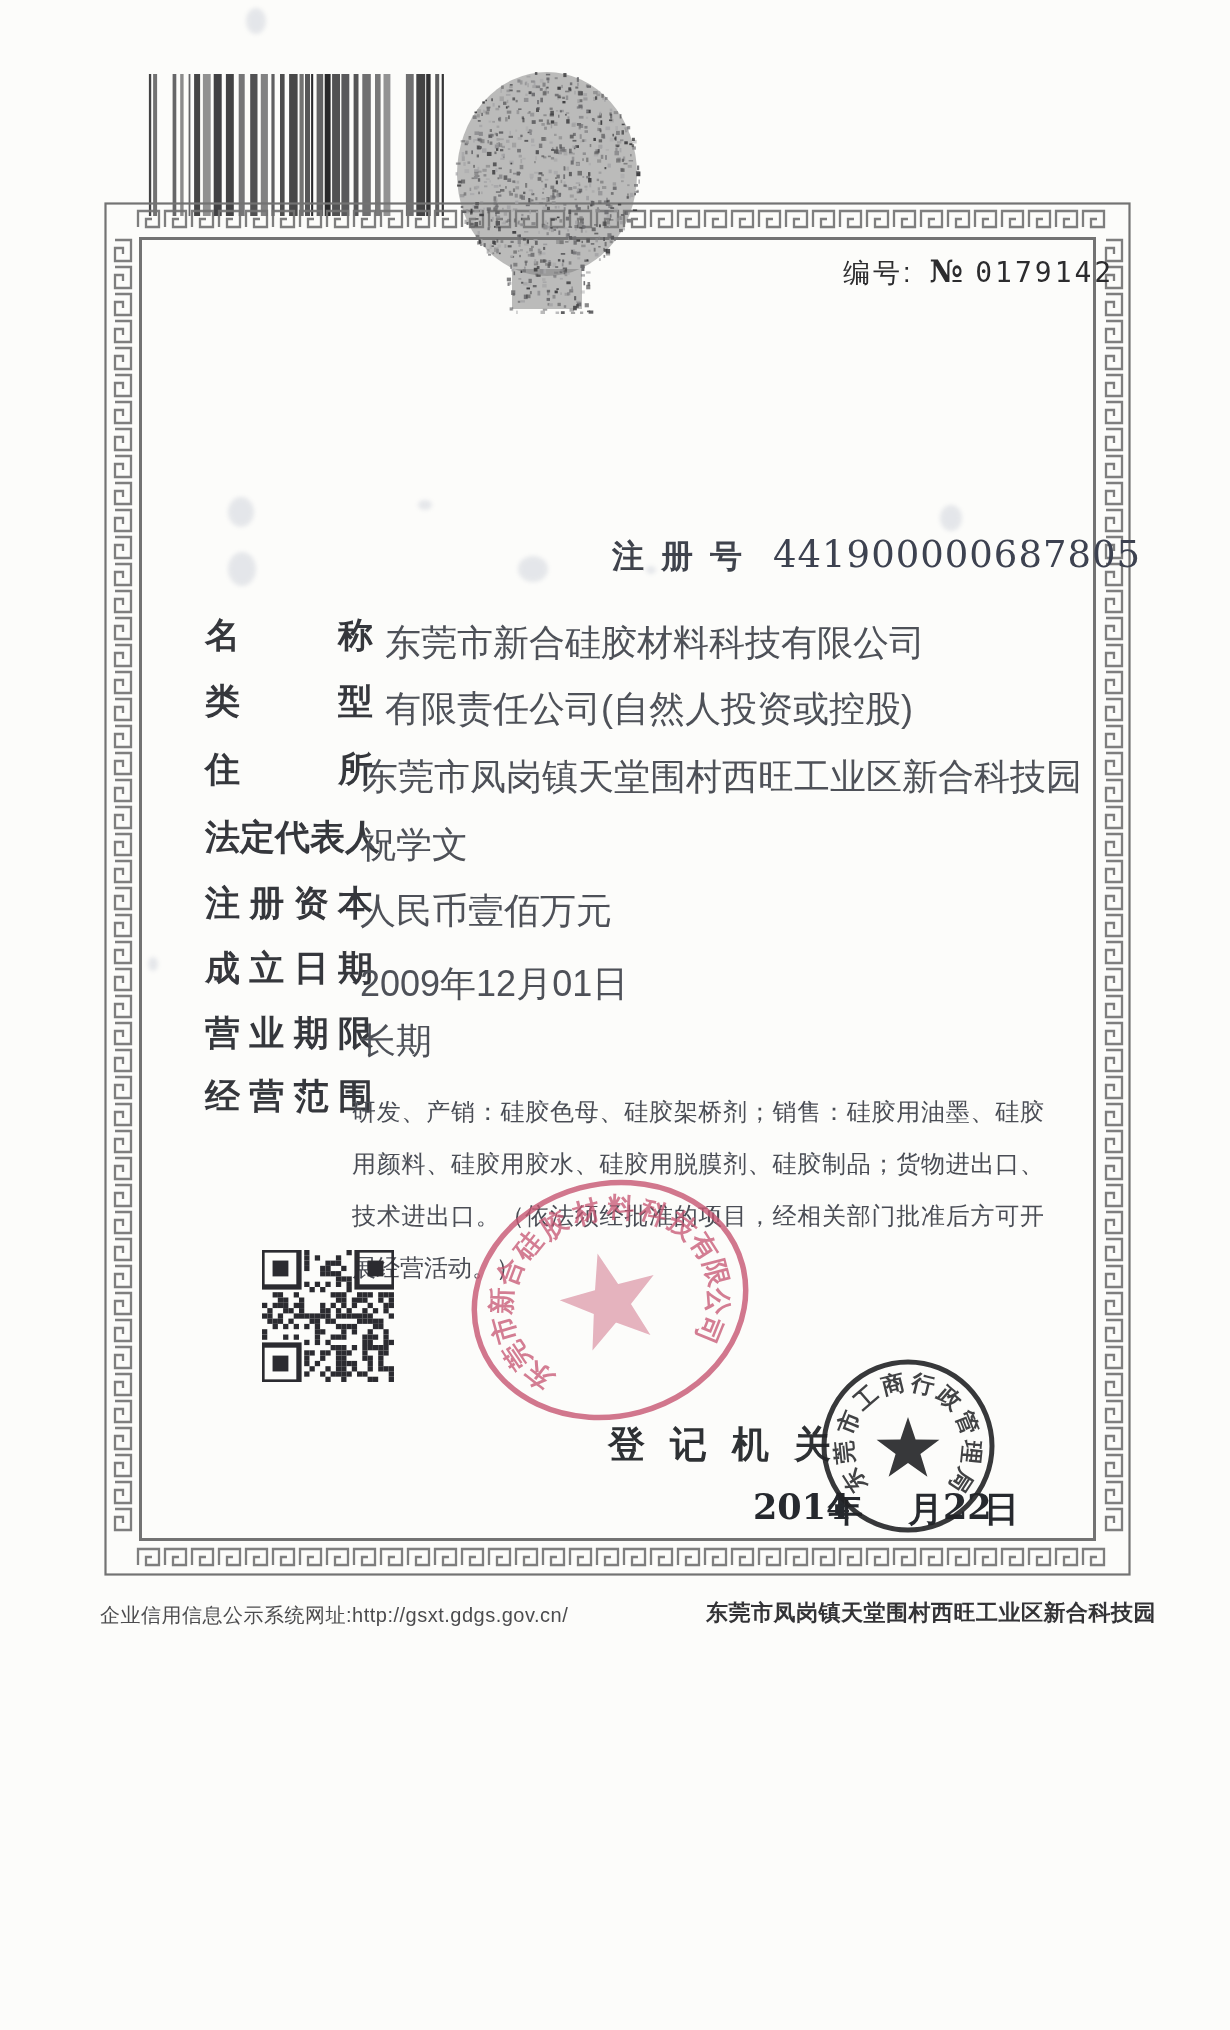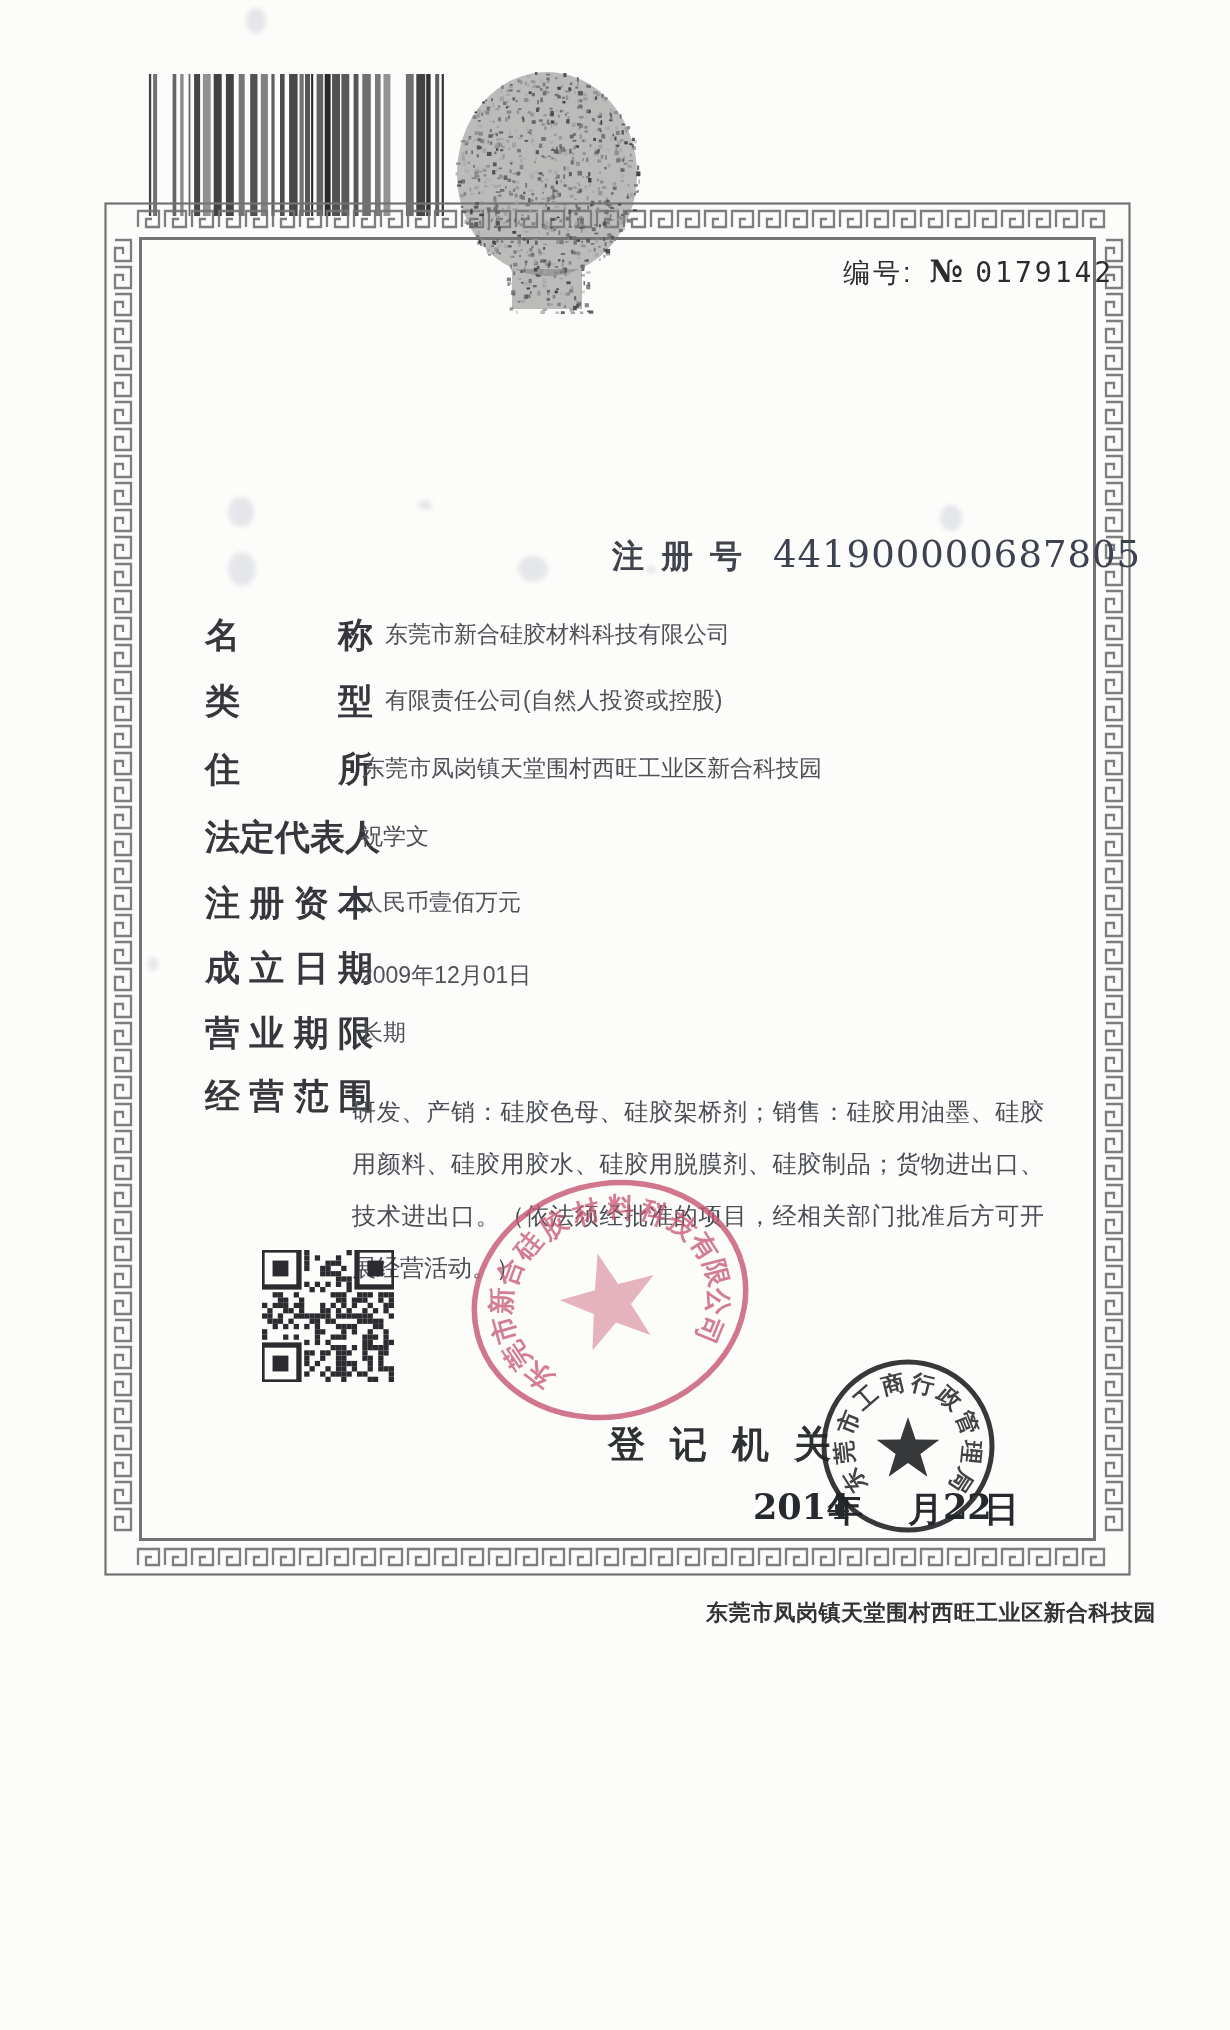--- a/index.html
+++ b/index.html
@@ -16,21 +16,21 @@
          font-size:122px;font-weight:900;color:#2d2d2f;letter-spacing:60px;text-indent:60px;
          text-shadow:1px 1px 0 #55555588;}
   
   .regno{position:absolute;left:612px;top:533px;display:flex;align-items:baseline;}
   .regno .lab{font-size:32px;font-weight:600;letter-spacing:17px;color:#3f434c;}
   .regno .val{font-family:"DejaVu Serif",serif;font-size:37px;color:#3d4250;margin-left:14px;letter-spacing:1px;}
   
   .frow{position:absolute;left:0;top:0;width:1230px;height:0;}
   .flabel{position:absolute;left:205px;width:168px;display:flex;justify-content:space-between;
           font-size:35px;font-weight:600;color:#35373c;}
-  .fvalue{position:absolute;font-size:23px;color:#4e5158;white-space:nowrap;}
+  .fvalue{position:absolute;font-size:36px;color:#4e5158;white-space:nowrap;}
   .fvalue.scope{font-size:24px;width:692px;white-space:normal;line-height:52px;color:#4a4d55;text-align:justify;}
   
   .registrar{position:absolute;left:608px;top:1420px;font-size:37px;font-weight:700;letter-spacing:25px;color:#2e3134;}
   .datepart{position:absolute;top:1486px;font-size:35px;font-weight:700;color:#26292e;}
   .datepart.digit{font-family:"DejaVu Serif",serif;}
   
   .foot-l{position:absolute;left:100px;top:1602px;font-size:20px;color:#4c4c4e;letter-spacing:0.5px;}
   .foot-r{position:absolute;left:706px;top:1598px;font-size:22px;font-weight:600;color:#333336;letter-spacing:0.5px;}
   .smudge{position:absolute;filter:blur(2px);opacity:0.17;background:#76819e;border-radius:50%;}
 </style>
@@ -1411,20 +1411,21 @@
         <text transform="translate(47.3 46.2) rotate(319.0)" text-anchor="middle" dominant-baseline="middle" font-size="23" fill="#222326" font-weight="bold" font-family="&quot;Liberation Sans&quot;,sans-serif" opacity="0.95">工</text>
         <text transform="translate(73.4 32.8) rotate(346.3)" text-anchor="middle" dominant-baseline="middle" font-size="23" fill="#222326" font-weight="bold" font-family="&quot;Liberation Sans&quot;,sans-serif" opacity="0.95">商</text>
         <text transform="translate(102.6 32.8) rotate(373.7)" text-anchor="middle" dominant-baseline="middle" font-size="23" fill="#222326" font-weight="bold" font-family="&quot;Liberation Sans&quot;,sans-serif" opacity="0.95">行</text>
         <text transform="translate(128.7 46.2) rotate(401.0)" text-anchor="middle" dominant-baseline="middle" font-size="23" fill="#222326" font-weight="bold" font-family="&quot;Liberation Sans&quot;,sans-serif" opacity="0.95">政</text>
         <text transform="translate(145.6 70.1) rotate(428.3)" text-anchor="middle" dominant-baseline="middle" font-size="23" fill="#222326" font-weight="bold" font-family="&quot;Liberation Sans&quot;,sans-serif" opacity="0.95">管</text>
         <text transform="translate(149.7 99.1) rotate(455.7)" text-anchor="middle" dominant-baseline="middle" font-size="23" fill="#222326" font-weight="bold" font-family="&quot;Liberation Sans&quot;,sans-serif" opacity="0.95">理</text>
         <text transform="translate(140.0 126.8) rotate(483.0)" text-anchor="middle" dominant-baseline="middle" font-size="23" fill="#222326" font-weight="bold" font-family="&quot;Liberation Sans&quot;,sans-serif" opacity="0.95">局</text>
       </g>
     </svg>
 
+  <div class="foot-l">企业信用信息公示系统网址:http://gsxt.gdgs.gov.cn/</div>
   <div class="foot-r">东莞市凤岗镇天堂围村西旺工业区新合科技园</div>
 
   <div class="smudge" style="left:246px;top:8px;width:20px;height:26px"></div>
   <div class="smudge" style="left:228px;top:497px;width:26px;height:30px"></div>
   <div class="smudge" style="left:418px;top:500px;width:14px;height:10px"></div>
   <div class="smudge" style="left:940px;top:505px;width:22px;height:26px"></div>
   <div class="smudge" style="left:228px;top:552px;width:28px;height:34px"></div>
   <div class="smudge" style="left:518px;top:556px;width:30px;height:26px"></div>
   <div class="smudge" style="left:646px;top:566px;width:10px;height:8px"></div>
   <div class="smudge" style="left:148px;top:957px;width:10px;height:14px"></div>

